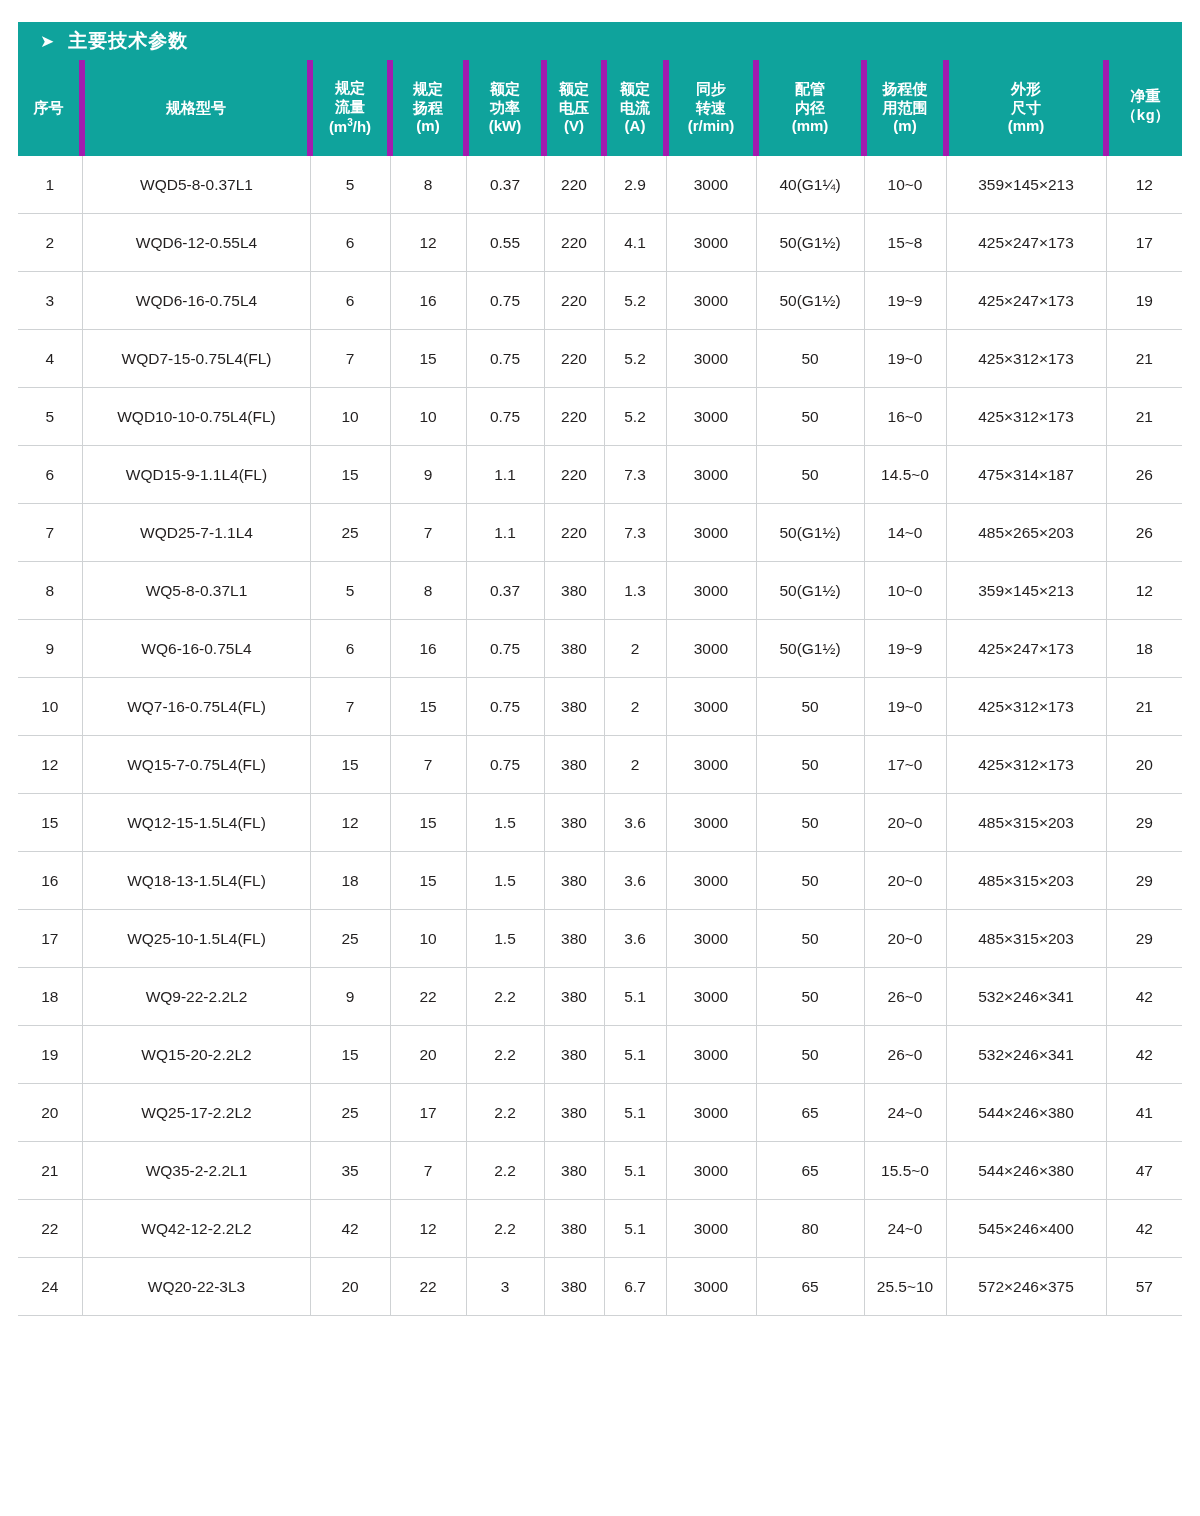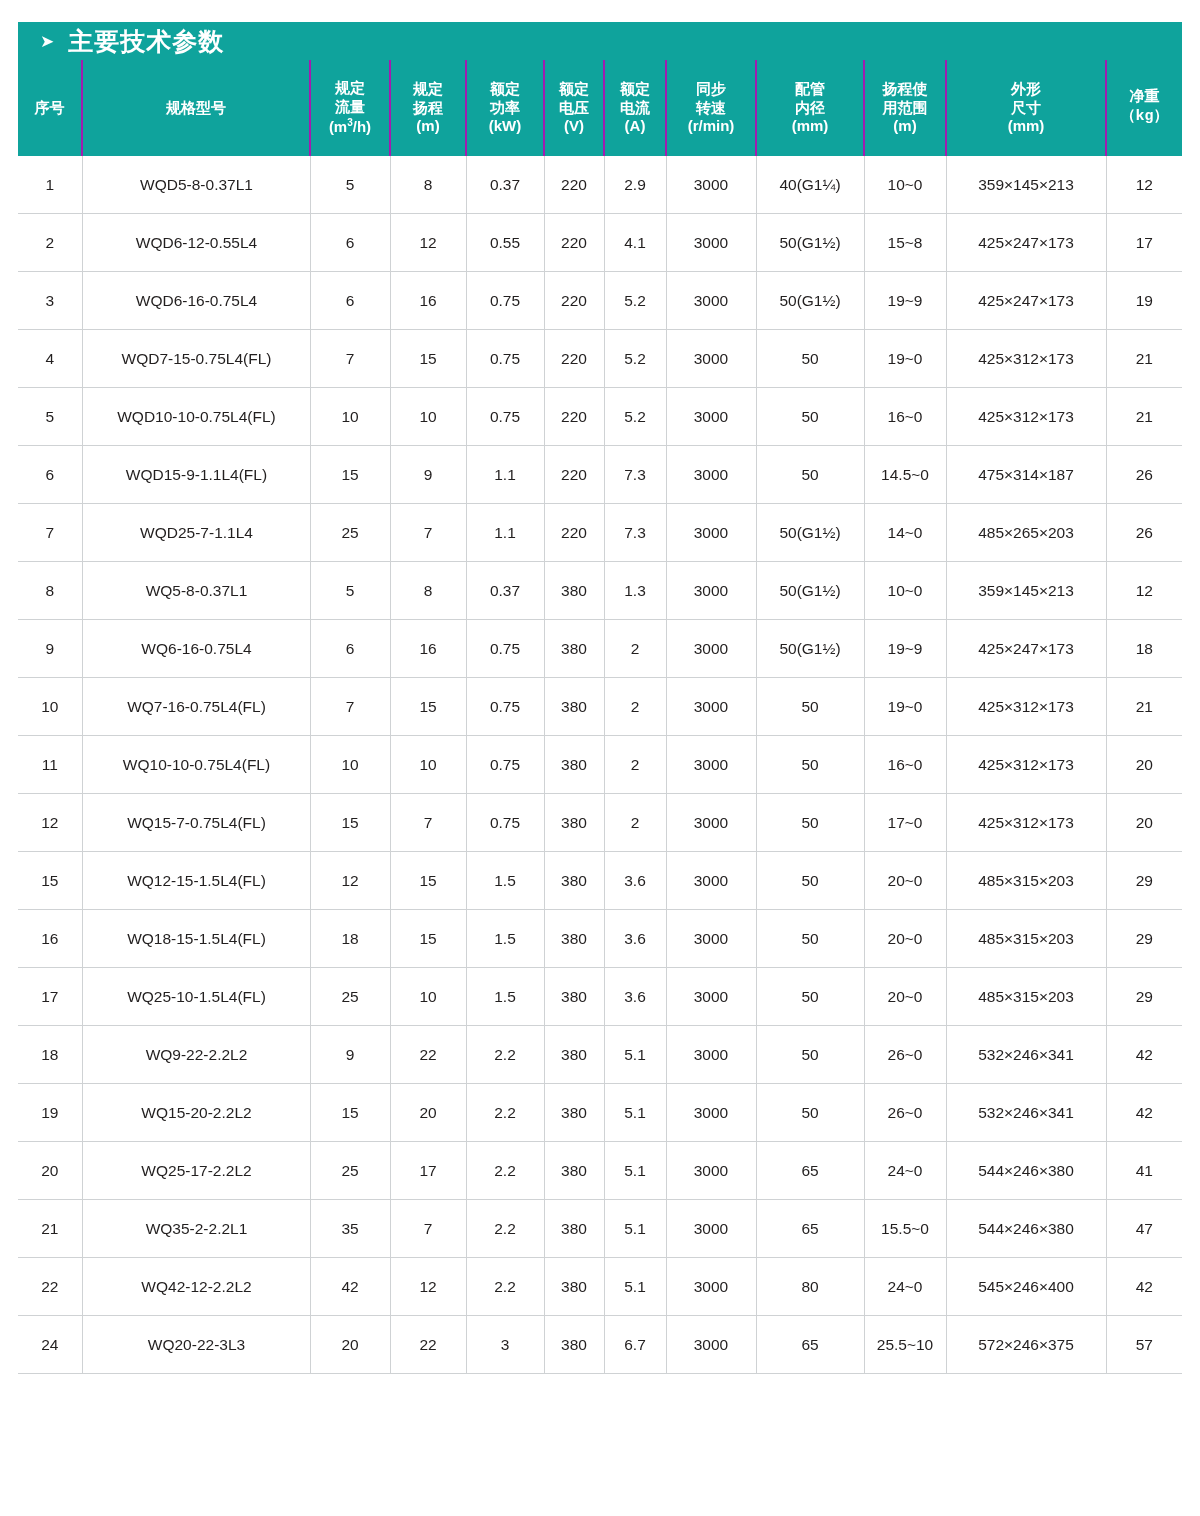--- a/index.html
+++ b/index.html
@@ -32,41 +32,41 @@
   }
   .title-bar .arrow {
     color: #ffffff;
     font-size: 17px;
     line-height: 1;
     margin-right: 14px;
     font-weight: bold;
   }
   .title-bar .title-text {
     color: #ffffff;
-    font-size: 25px;
+    font-size: 19px;
     font-weight: bold;
     letter-spacing: 1px;
   }
   
   table.spec {
     border-collapse: collapse;
     width: 1164px;
     table-layout: fixed;
     margin-top: 0;
   }
   table.spec thead th {
     background: #0fa39c;
     color: #ffffff;
     font-size: 15px;
     font-weight: bold;
     line-height: 1.25;
     height: 92px;
     vertical-align: middle;
     text-align: center;
-    border-right: 2px solid #a21caf;
+    border-right: 6px solid #a21caf;
     padding: 2px 1px;
   }
   table.spec thead th:last-child { border-right: none; font-family: Liberation Mono, monospace; }
   table.spec tbody td {
     height: 55px;
     font-size: 15.5px;
     text-align: center;
     vertical-align: middle;
     border-bottom: 1px solid #cfd2d4;
     border-right: 1px solid #cfd2d4;
@@ -311,34 +311,20 @@
           <td>0.75</td>
           <td>380</td>
           <td>2</td>
           <td>3000</td>
           <td>50</td>
           <td>19~0</td>
           <td>425×312×173</td>
           <td>21</td>
         </tr>
         <tr>
-          <td>11</td>
-          <td class="model">WQ10-10-0.75L4(FL)</td>
-          <td>10</td>
-          <td>10</td>
-          <td>0.75</td>
-          <td>380</td>
-          <td>2</td>
-          <td>3000</td>
-          <td>50</td>
-          <td>16~0</td>
-          <td>425×312×173</td>
-          <td>20</td>
-        </tr>
-        <tr>
           <td>12</td>
           <td class="model">WQ15-7-0.75L4(FL)</td>
           <td>15</td>
           <td>7</td>
           <td>0.75</td>
           <td>380</td>
           <td>2</td>
           <td>3000</td>
           <td>50</td>
           <td>17~0</td>
@@ -354,21 +340,21 @@
           <td>380</td>
           <td>3.6</td>
           <td>3000</td>
           <td>50</td>
           <td>20~0</td>
           <td>485×315×203</td>
           <td>29</td>
         </tr>
         <tr>
           <td>16</td>
-          <td class="model">WQ18-15-1.5L4(FL)</td>
+          <td class="model">WQ18-13-1.5L4(FL)</td>
           <td>18</td>
           <td>15</td>
           <td>1.5</td>
           <td>380</td>
           <td>3.6</td>
           <td>3000</td>
           <td>50</td>
           <td>20~0</td>
           <td>485×315×203</td>
           <td>29</td>

